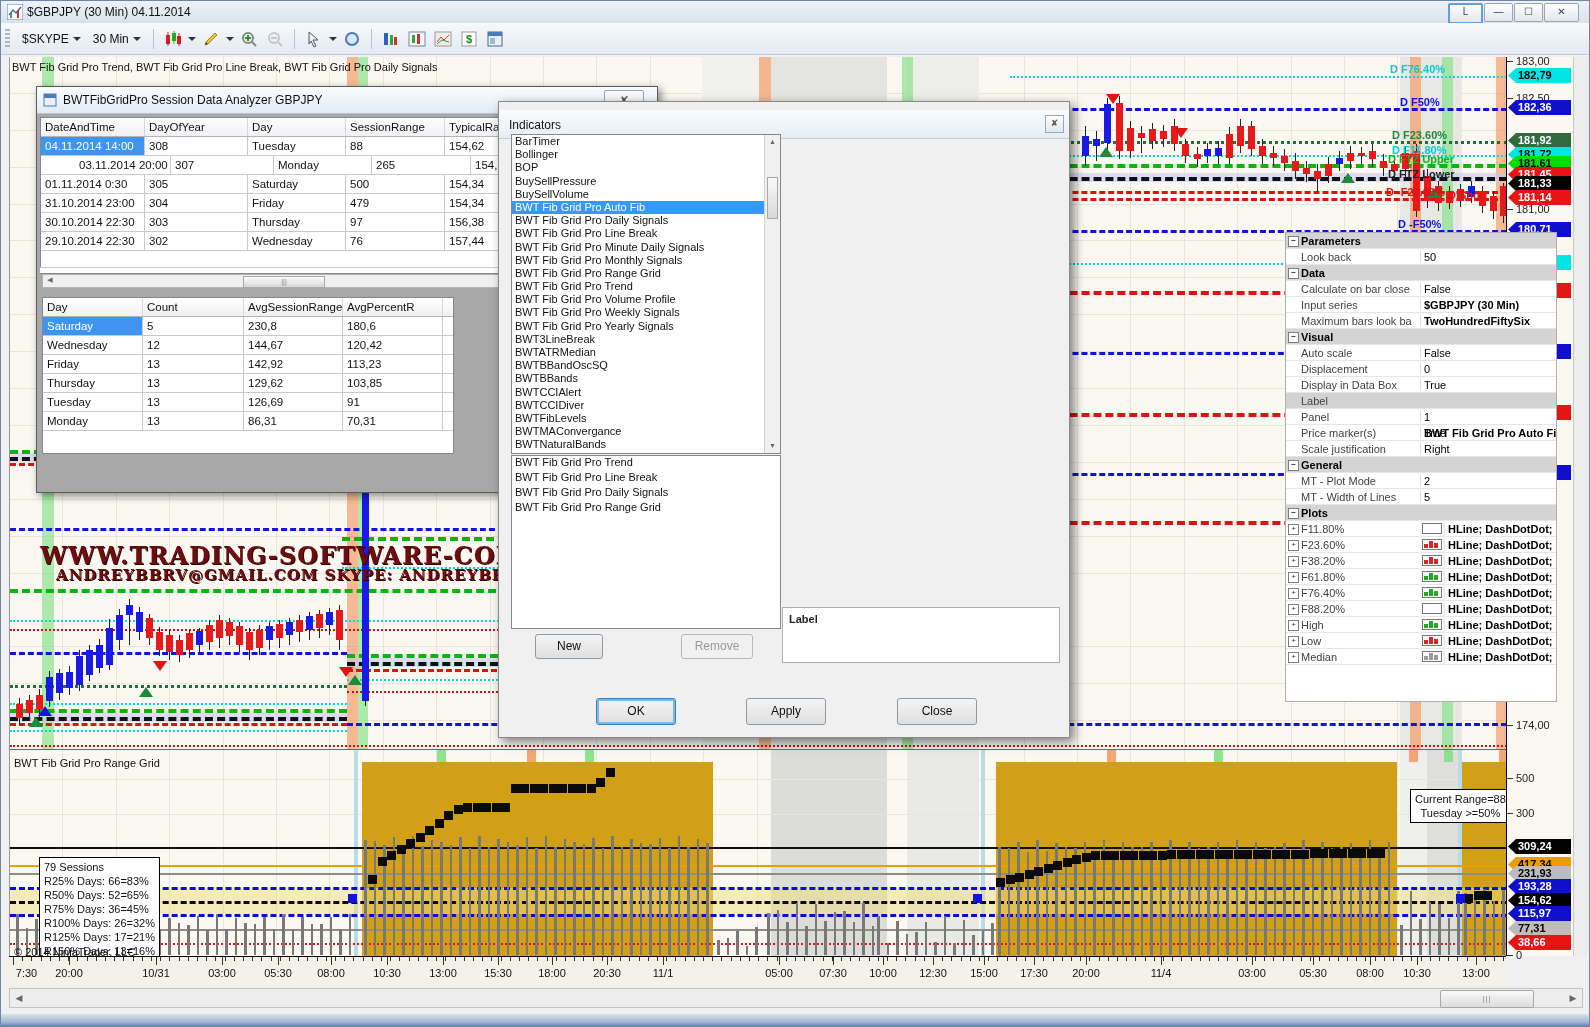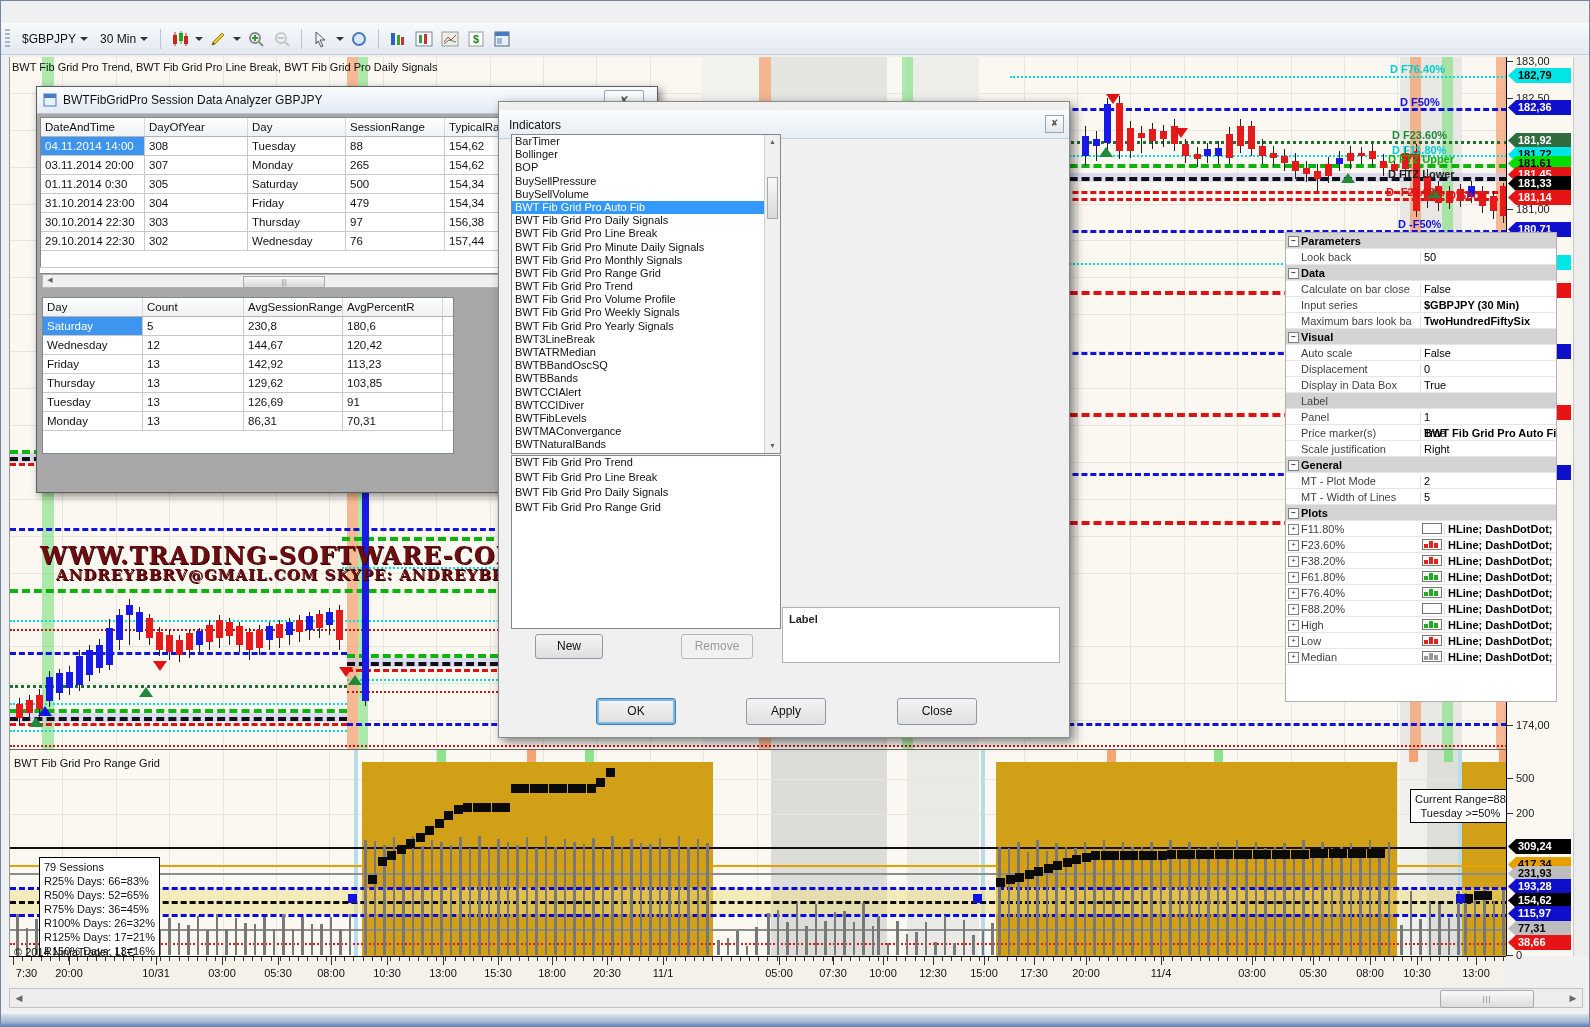--- a/index.html
+++ b/index.html
@@ -89,25 +89,38 @@
   .swbar{width:4px;}
   #lblbox{position:absolute;left:283px;top:505px;width:278px;height:56px;background:#FFF;border:1px solid #B0B0B0;
           font-size:11px;padding:4px 6px;box-sizing:border-box;color:#222;line-height:14px;}
   .wm1{font-family:"DejaVu Serif",serif;font-weight:bold;color:#6E0D10;text-shadow:1px 1px 0 #2E0304;letter-spacing:1px;}
 </style>
 </head>
 <body>
 
 <div id="app">
 
+  <div class="abs" id="titlebar">
+    <svg class="abs" style="left:6px;top:3px" width="16" height="16">
+        <rect x="0" y="0" width="16" height="16" fill="#fff" stroke="#4A7ABF"></rect>
+        <polyline points="2,11 6,6 9,9 14,3" stroke="#3A6FB5" fill="none" stroke-width="1.5"></polyline>
+        <rect x="3" y="8" width="2" height="6" fill="#46A046"></rect>
+        <rect x="10" y="6" width="2" height="8" fill="#C83232"></rect>
+      </svg>
+    <div class="abs ttl">$GBPJPY (30 Min)  04.11.2014</div>
+    <div class="abs winbtn" style="left:1447px;width:31px;border:2px solid #5E9FE0;line-height:13px">L</div>
+    <div class="abs winbtn" style="left:1483px;width:27px">—</div>
+    <div class="abs winbtn" style="left:1513px;width:27px">☐</div>
+    <div class="abs winbtn" style="left:1543px;width:33px">✕</div>
+  </div>
 
   <div class="abs" id="toolbar">
     <div class="grip"></div>
     <div class="tbtxt">
-        <span>$GBPJPY</span>
+        <span>$SKYPE</span>
         <span class="caret"></span>
       </div>
     <div class="tbtxt">
         <span>30 Min</span>
         <span class="caret"></span>
       </div>
     <div class="tbsep"></div>
     <div class="tbico">
         <svg width="18" height="18">
           <rect x="2" y="5" width="4" height="9" fill="#CC2222"></rect>
@@ -461,21 +474,21 @@
       <div class="pmarker" style="position: absolute; top: 133px; background: rgb(230, 20, 20); color: rgb(255, 255, 255); z-index: 17;">181,14</div>
       <div class="pmarker" style="position: absolute; top: 165px; background: rgb(16, 16, 204); color: rgb(255, 255, 255); z-index: 18;">180,71</div>
       <div class="pmarker" style="position: absolute; top: 198px; background: rgb(0, 230, 230); color: rgb(0, 0, 0); z-index: 19;">180,27</div>
       <div class="pmarker" style="position: absolute; top: 226px; background: rgb(230, 20, 20); color: rgb(255, 255, 255); z-index: 20;">179,88</div>
       <div class="pmarker" style="position: absolute; top: 287px; background: rgb(16, 16, 204); color: rgb(255, 255, 255); z-index: 21;">179,06</div>
       <div class="pmarker" style="position: absolute; top: 348px; background: rgb(230, 20, 20); color: rgb(255, 255, 255); z-index: 22;">178,23</div>
       <div class="pmarker" style="position: absolute; top: 408px; background: rgb(16, 16, 204); color: rgb(255, 255, 255); z-index: 23;">177,41</div>
       <div class="tick" style="position: absolute; top: 721px;"></div>
       <div class="ticklbl" style="position: absolute; top: 715px;">500</div>
       <div class="tick" style="position: absolute; top: 756px;"></div>
-      <div class="ticklbl" style="position: absolute; top: 750px;">200</div>
+      <div class="ticklbl" style="position: absolute; top: 750px;">300</div>
       <div class="tick" style="position: absolute; top: 898px;"></div>
       <div class="ticklbl" style="position: absolute; top: 892px;">0</div>
       <div class="pmarker" style="position: absolute; top: 782px; background: rgb(0, 0, 0); color: rgb(255, 255, 255); z-index: 30;">309,24</div>
       <div class="pmarker" style="position: absolute; top: 800px; background: rgb(232, 160, 0); color: rgb(0, 0, 0); z-index: 31;">417,34</div>
       <div class="pmarker" style="position: absolute; top: 809px; background: rgb(189, 189, 189); color: rgb(0, 0, 0); z-index: 32;">231,93</div>
       <div class="pmarker" style="position: absolute; top: 822px; background: rgb(16, 16, 204); color: rgb(255, 255, 255); z-index: 33;">193,28</div>
       <div class="pmarker" style="position: absolute; top: 836px; background: rgb(0, 0, 0); color: rgb(255, 255, 255); z-index: 34;">154,62</div>
       <div class="pmarker" style="position: absolute; top: 849px; background: rgb(16, 16, 204); color: rgb(255, 255, 255); z-index: 35;">115,97</div>
       <div class="pmarker" style="position: absolute; top: 864px; background: rgb(189, 189, 189); color: rgb(0, 0, 0); z-index: 36;">77,31</div>
       <div class="pmarker" style="position: absolute; top: 878px; background: rgb(230, 20, 20); color: rgb(255, 255, 255); z-index: 37;">38,66</div>
@@ -1000,21 +1013,21 @@
           <div class="th" style="width: 150px;">TypicalRange</div>
         </div>
         <div class="tr">
           <div class="td selcell" style="width: 104px;">04.11.2014 14:00</div>
           <div class="td" style="width: 103px;">308</div>
           <div class="td" style="width: 98px;">Tuesday</div>
           <div class="td" style="width: 99px;">88</div>
           <div class="td" style="width: 150px;">154,62</div>
         </div>
         <div class="tr">
-          <div class="td" style="width: 104px;">03.11.2014 20:00</div>
+          <div class="td" style="width: 96px; margin-left: 34px;">03.11.2014 20:00</div>
           <div class="td" style="width: 103px;">307</div>
           <div class="td" style="width: 98px;">Monday</div>
           <div class="td" style="width: 99px;">265</div>
           <div class="td" style="width: 150px;">154,62</div>
         </div>
         <div class="tr">
           <div class="td" style="width: 104px;">01.11.2014 0:30</div>
           <div class="td" style="width: 103px;">305</div>
           <div class="td" style="width: 98px;">Saturday</div>
           <div class="td" style="width: 99px;">500</div>

